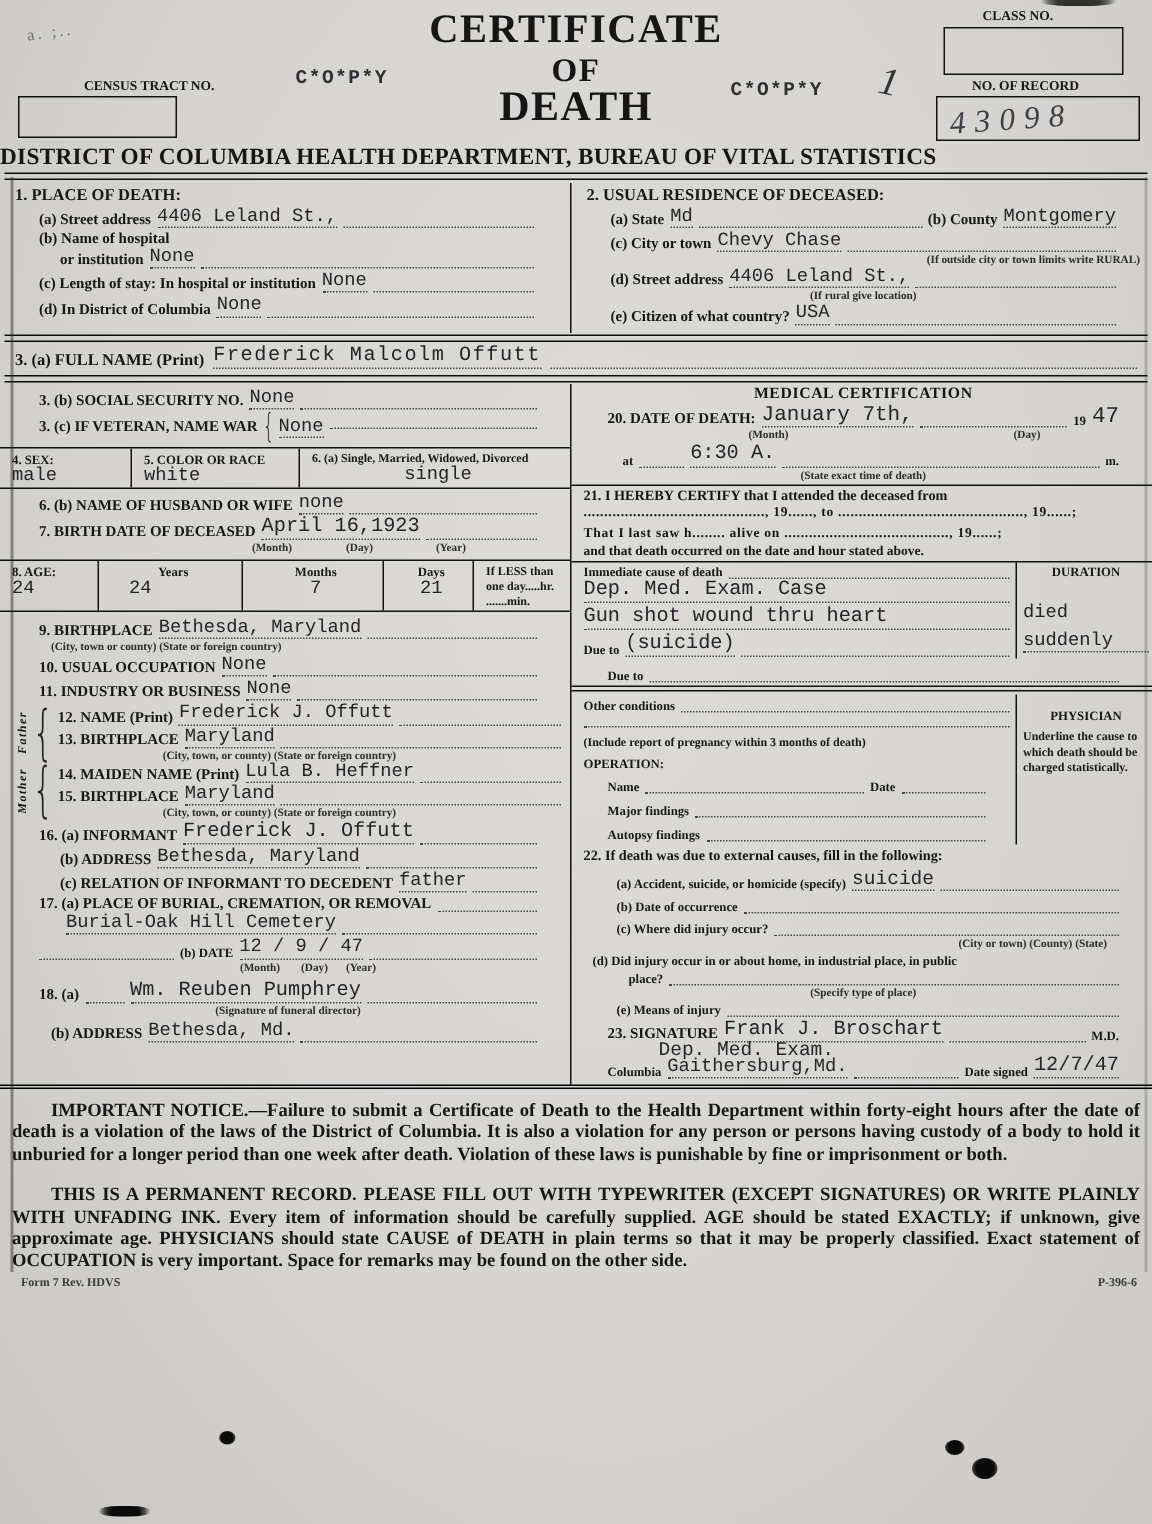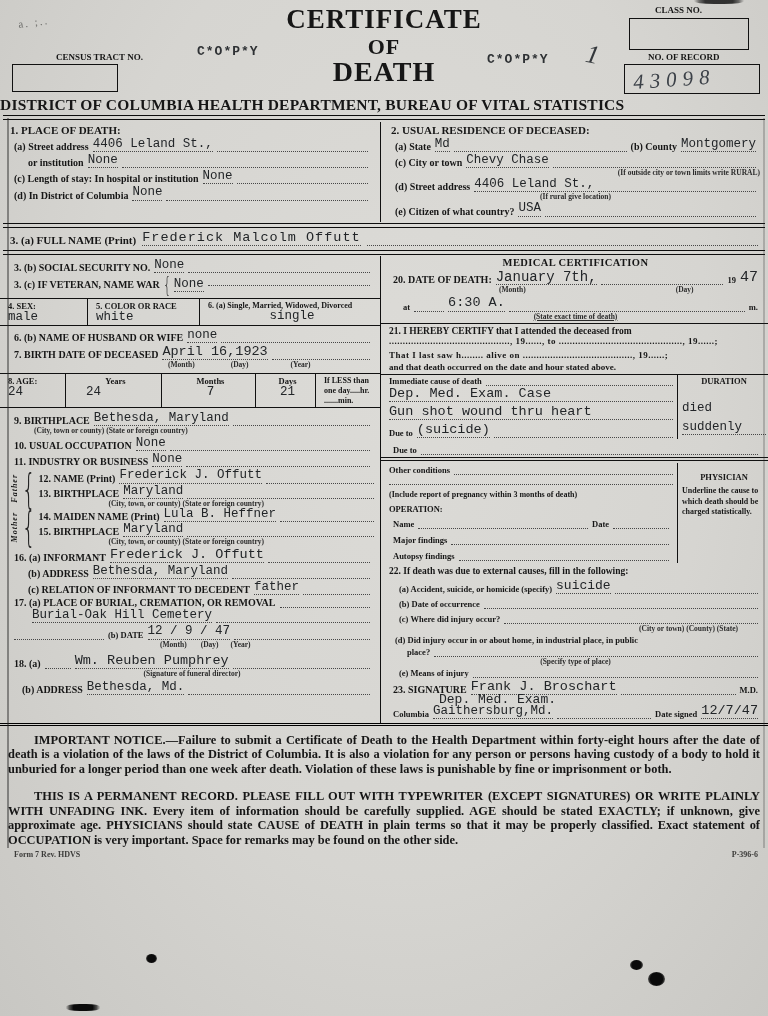--- a/index.html
+++ b/index.html
@@ -6,21 +6,21 @@
   .page{position:relative;width:768px;height:1016px;overflow:hidden;margin:0 auto;
     background:radial-gradient(ellipse at 52% 38%, #dcdbd7 0%, #d6d5d1 55%, #c8c7c3 100%);
     font-family:"Liberation Serif",serif;color:#161616;}
   
   .lbl{font-weight:bold;font-size:10px;white-space:nowrap;}
   .lbl11{font-weight:bold;font-size:11px;white-space:nowrap;}
   .lbl9{font-weight:bold;font-size:8.5px;white-space:nowrap;}
   .note{font-size:7.5px;font-weight:bold;color:#2b2b2b;white-space:nowrap;}
   .typed{font-family:"Liberation Mono","DejaVu Sans Mono",monospace;font-size:12.5px;color:#222528;white-space:nowrap;line-height:1.05;}
   .u{border-bottom:1.2px dotted #474747;}
-  .row{display:flex;align-items:flex-end;gap:4px;margin:2px 4px;}
+  .row{display:flex;align-items:flex-end;gap:4px;margin:2px 16px;}
   .fill{flex:1;border-bottom:1.2px dotted #474747;height:2px;min-width:8px;}
   .rule2{height:3px;border-top:1.6px solid #0d0d0d;border-bottom:1px solid #0d0d0d;margin:1px 3px;}
   .dots{font-size:9px;font-weight:bold;letter-spacing:.5px;overflow:hidden;white-space:nowrap;}
   
   .hdr{position:relative;height:94px;}
   .title{position:absolute;left:0;right:0;text-align:center;font-weight:bold;letter-spacing:1px;}
   .t1{top:4px;font-size:27px;}
   .t2{top:34px;font-size:22px;}
   .t3{top:56px;font-size:28px;}
   .stamp{position:absolute;font-family:"Liberation Mono",monospace;font-weight:bold;font-size:13px;color:#2e3134;letter-spacing:1px;}
@@ -91,20 +91,23 @@
   <div class="rule2"></div>
 
   <div class="sec12">
     <div class="c">
       <div class="lbl11">1. PLACE OF DEATH:</div>
       <div class="row">
           <span class="lbl">(a) Street address</span>
           <span class="typed u">4406 Leland St.,</span>
           <span class="fill"></span>
         </div>
+      <div class="row" style="margin-bottom:0;">
+          <span class="lbl">(b) Name of hospital</span>
+        </div>
       <div class="row" style="margin-top:0;">
           <span class="lbl" style="margin-left:14px;">or institution</span>
           <span class="typed u">None</span>
           <span class="fill"></span>
         </div>
       <div class="row">
           <span class="lbl">(c) Length of stay: In hospital or institution</span>
           <span class="typed u">None</span>
           <span class="fill"></span>
         </div>
@@ -345,21 +348,21 @@
           <span class="note" style="margin-left:110px;">(Month)</span>
           <span class="note" style="margin-left:150px;">(Day)</span>
         </div>
       <div class="row" style="margin-bottom:0;">
           <span class="lbl9" style="margin-left:10px;">at</span>
           <span class="fill" style="max-width:30px;"></span>
           <span class="typed u" style="font-size:13.5px;">6:30 A.</span>
           <span class="fill"></span>
           <span class="lbl9">m.</span>
         </div>
-      <div class="noterow" style="justify-content:center;text-decoration:underline;">
+      <div class="noterow" style="justify-content:center;">
           <span class="note">(State exact time of death)</span>
         </div>
 
       <div class="sepR"></div>
       <div class="lbl" style="font-size:9.5px;margin-top:2px;">21. I HEREBY CERTIFY that I attended the deceased from</div>
       <div class="dots">............................................, 19......, to ............................................., 19......;</div>
       <div class="dots" style="margin-top:4px;">That I last saw h........ alive on ........................................, 19......;</div>
       <div class="lbl" style="font-size:9px;margin-top:2px;">and that death occurred on the date and hour stated above.</div>
 
       <div class="causebox" style="border-top:1.3px solid #111;">

